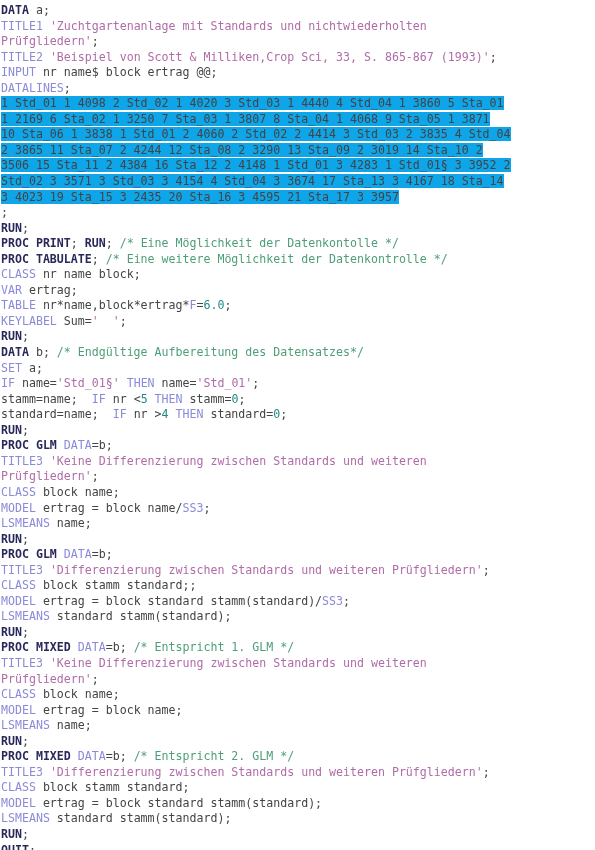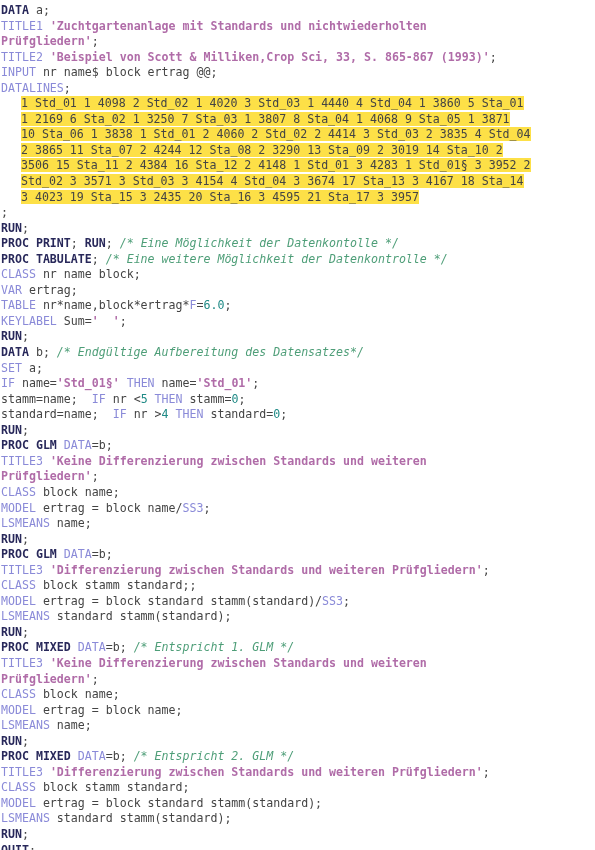--- a/index.html
+++ b/index.html
@@ -22,26 +22,25 @@
     color: #444444;
     letter-spacing: 0px;
   }
   .code-line {
     white-space: pre;
     min-height: 15.55px;
   }
   
   .tok-kw      { color: #28285a; font-weight: bold; }   
   .tok-stmt    { color: #8a8ad8; text-align: right; }                      
-  .tok-str     { color: #b06ca8; font-weight: bold; }                      
-  .tok-cmt     { color: #4e9e78; font-style: italic; }                      
+  .tok-str     { color: #b06ca8; }                      
+  .tok-cmt     { color: #4e9e78; }                      
   .tok-num     { color: #1f8a86; font-weight: normal; }   
   .tok-plain   { color: #444444; }                      
   .dataline {
-    background: #fde047;
+    background: #0ea5e9;
     display: inline;
-    margin-left: 20px;
   }
 </style>
 </head>
 <body>
 
 <div id="code-listing"><div class="code-line"><span class="tok-kw">DATA</span><span class="tok-plain"> a;</span></div><div class="code-line"><span class="tok-stmt">TITLE1</span><span class="tok-plain"> </span><span class="tok-str">'Zuchtgartenanlage mit Standards und nichtwiederholten</span></div><div class="code-line"><span class="tok-str">Prüfgliedern'</span><span class="tok-plain">;</span></div><div class="code-line"><span class="tok-stmt">TITLE2</span><span class="tok-plain"> </span><span class="tok-str">'Beispiel von Scott &amp; Milliken,Crop Sci, 33, S. 865-867 (1993)'</span><span class="tok-plain">;</span></div><div class="code-line"><span class="tok-stmt">INPUT</span><span class="tok-plain"> nr name$ block ertrag @@;</span></div><div class="code-line"><span class="tok-stmt">DATALINES</span><span class="tok-plain">;</span></div><div class="code-line"><span class="dataline">1 Std_01 1 4098 2 Std_02 1 4020 3 Std_03 1 4440 4 Std_04 1 3860 5 Sta_01</span></div><div class="code-line"><span class="dataline">1 2169 6 Sta_02 1 3250 7 Sta_03 1 3807 8 Sta_04 1 4068 9 Sta_05 1 3871</span></div><div class="code-line"><span class="dataline">10 Sta_06 1 3838 1 Std_01 2 4060 2 Std_02 2 4414 3 Std_03 2 3835 4 Std_04</span></div><div class="code-line"><span class="dataline">2 3865 11 Sta_07 2 4244 12 Sta_08 2 3290 13 Sta_09 2 3019 14 Sta_10 2</span></div><div class="code-line"><span class="dataline">3506 15 Sta_11 2 4384 16 Sta_12 2 4148 1 Std_01 3 4283 1 Std_01§ 3 3952 2</span></div><div class="code-line"><span class="dataline">Std_02 3 3571 3 Std_03 3 4154 4 Std_04 3 3674 17 Sta_13 3 4167 18 Sta_14</span></div><div class="code-line"><span class="dataline">3 4023 19 Sta_15 3 2435 20 Sta_16 3 4595 21 Sta_17 3 3957</span></div><div class="code-line"><span class="tok-plain">;</span></div><div class="code-line"><span class="tok-kw">RUN</span><span class="tok-plain">;</span></div><div class="code-line"><span class="tok-kw">PROC PRINT</span><span class="tok-plain">; </span><span class="tok-kw">RUN</span><span class="tok-plain">; </span><span class="tok-cmt">/* Eine Möglichkeit der Datenkontolle */</span></div><div class="code-line"><span class="tok-kw">PROC TABULATE</span><span class="tok-plain">; </span><span class="tok-cmt">/* Eine weitere Möglichkeit der Datenkontrolle */</span></div><div class="code-line"><span class="tok-stmt">CLASS</span><span class="tok-plain"> nr name block;</span></div><div class="code-line"><span class="tok-stmt">VAR</span><span class="tok-plain"> ertrag;</span></div><div class="code-line"><span class="tok-stmt">TABLE</span><span class="tok-plain"> nr*name,block*ertrag*</span><span class="tok-stmt">F</span><span class="tok-plain">=</span><span class="tok-num">6.0</span><span class="tok-plain">;</span></div><div class="code-line"><span class="tok-stmt">KEYLABEL</span><span class="tok-plain"> Sum=</span><span class="tok-str">'  '</span><span class="tok-plain">;</span></div><div class="code-line"><span class="tok-kw">RUN</span><span class="tok-plain">;</span></div><div class="code-line"><span class="tok-kw">DATA</span><span class="tok-plain"> b; </span><span class="tok-cmt">/* Endgültige Aufbereitung des Datensatzes*/</span></div><div class="code-line"><span class="tok-stmt">SET</span><span class="tok-plain"> a;</span></div><div class="code-line"><span class="tok-stmt">IF</span><span class="tok-plain"> name=</span><span class="tok-str">'Std_01§'</span><span class="tok-plain"> </span><span class="tok-stmt">THEN</span><span class="tok-plain"> name=</span><span class="tok-str">'Std_01'</span><span class="tok-plain">;</span></div><div class="code-line"><span class="tok-plain">stamm=name;  </span><span class="tok-stmt">IF</span><span class="tok-plain"> nr &lt;</span><span class="tok-num">5</span><span class="tok-plain"> </span><span class="tok-stmt">THEN</span><span class="tok-plain"> stamm=</span><span class="tok-num">0</span><span class="tok-plain">;</span></div><div class="code-line"><span class="tok-plain">standard=name;  </span><span class="tok-stmt">IF</span><span class="tok-plain"> nr &gt;</span><span class="tok-num">4</span><span class="tok-plain"> </span><span class="tok-stmt">THEN</span><span class="tok-plain"> standard=</span><span class="tok-num">0</span><span class="tok-plain">;</span></div><div class="code-line"><span class="tok-kw">RUN</span><span class="tok-plain">;</span></div><div class="code-line"><span class="tok-kw">PROC GLM</span><span class="tok-plain"> </span><span class="tok-stmt">DATA</span><span class="tok-plain">=b;</span></div><div class="code-line"><span class="tok-stmt">TITLE3</span><span class="tok-plain"> </span><span class="tok-str">'Keine Differenzierung zwischen Standards und weiteren</span></div><div class="code-line"><span class="tok-str">Prüfgliedern'</span><span class="tok-plain">;</span></div><div class="code-line"><span class="tok-stmt">CLASS</span><span class="tok-plain"> block name;</span></div><div class="code-line"><span class="tok-stmt">MODEL</span><span class="tok-plain"> ertrag = block name/</span><span class="tok-stmt">SS3</span><span class="tok-plain">;</span></div><div class="code-line"><span class="tok-stmt">LSMEANS</span><span class="tok-plain"> name;</span></div><div class="code-line"><span class="tok-kw">RUN</span><span class="tok-plain">;</span></div><div class="code-line"><span class="tok-kw">PROC GLM</span><span class="tok-plain"> </span><span class="tok-stmt">DATA</span><span class="tok-plain">=b;</span></div><div class="code-line"><span class="tok-stmt">TITLE3</span><span class="tok-plain"> </span><span class="tok-str">'Differenzierung zwischen Standards und weiteren Prüfgliedern'</span><span class="tok-plain">;</span></div><div class="code-line"><span class="tok-stmt">CLASS</span><span class="tok-plain"> block stamm standard;;</span></div><div class="code-line"><span class="tok-stmt">MODEL</span><span class="tok-plain"> ertrag = block standard stamm(standard)/</span><span class="tok-stmt">SS3</span><span class="tok-plain">;</span></div><div class="code-line"><span class="tok-stmt">LSMEANS</span><span class="tok-plain"> standard stamm(standard);</span></div><div class="code-line"><span class="tok-kw">RUN</span><span class="tok-plain">;</span></div><div class="code-line"><span class="tok-kw">PROC MIXED</span><span class="tok-plain"> </span><span class="tok-stmt">DATA</span><span class="tok-plain">=b; </span><span class="tok-cmt">/* Entspricht 1. GLM */</span></div><div class="code-line"><span class="tok-stmt">TITLE3</span><span class="tok-plain"> </span><span class="tok-str">'Keine Differenzierung zwischen Standards und weiteren</span></div><div class="code-line"><span class="tok-str">Prüfgliedern'</span><span class="tok-plain">;</span></div><div class="code-line"><span class="tok-stmt">CLASS</span><span class="tok-plain"> block name;</span></div><div class="code-line"><span class="tok-stmt">MODEL</span><span class="tok-plain"> ertrag = block name;</span></div><div class="code-line"><span class="tok-stmt">LSMEANS</span><span class="tok-plain"> name;</span></div><div class="code-line"><span class="tok-kw">RUN</span><span class="tok-plain">;</span></div><div class="code-line"><span class="tok-kw">PROC MIXED</span><span class="tok-plain"> </span><span class="tok-stmt">DATA</span><span class="tok-plain">=b; </span><span class="tok-cmt">/* Entspricht 2. GLM */</span></div><div class="code-line"><span class="tok-stmt">TITLE3</span><span class="tok-plain"> </span><span class="tok-str">'Differenzierung zwischen Standards und weiteren Prüfgliedern'</span><span class="tok-plain">;</span></div><div class="code-line"><span class="tok-stmt">CLASS</span><span class="tok-plain"> block stamm standard;</span></div><div class="code-line"><span class="tok-stmt">MODEL</span><span class="tok-plain"> ertrag = block standard stamm(standard);</span></div><div class="code-line"><span class="tok-stmt">LSMEANS</span><span class="tok-plain"> standard stamm(standard);</span></div><div class="code-line"><span class="tok-kw">RUN</span><span class="tok-plain">;</span></div><div class="code-line"><span class="tok-kw">QUIT</span><span class="tok-plain">;</span></div></div>
 
 </body></html>

